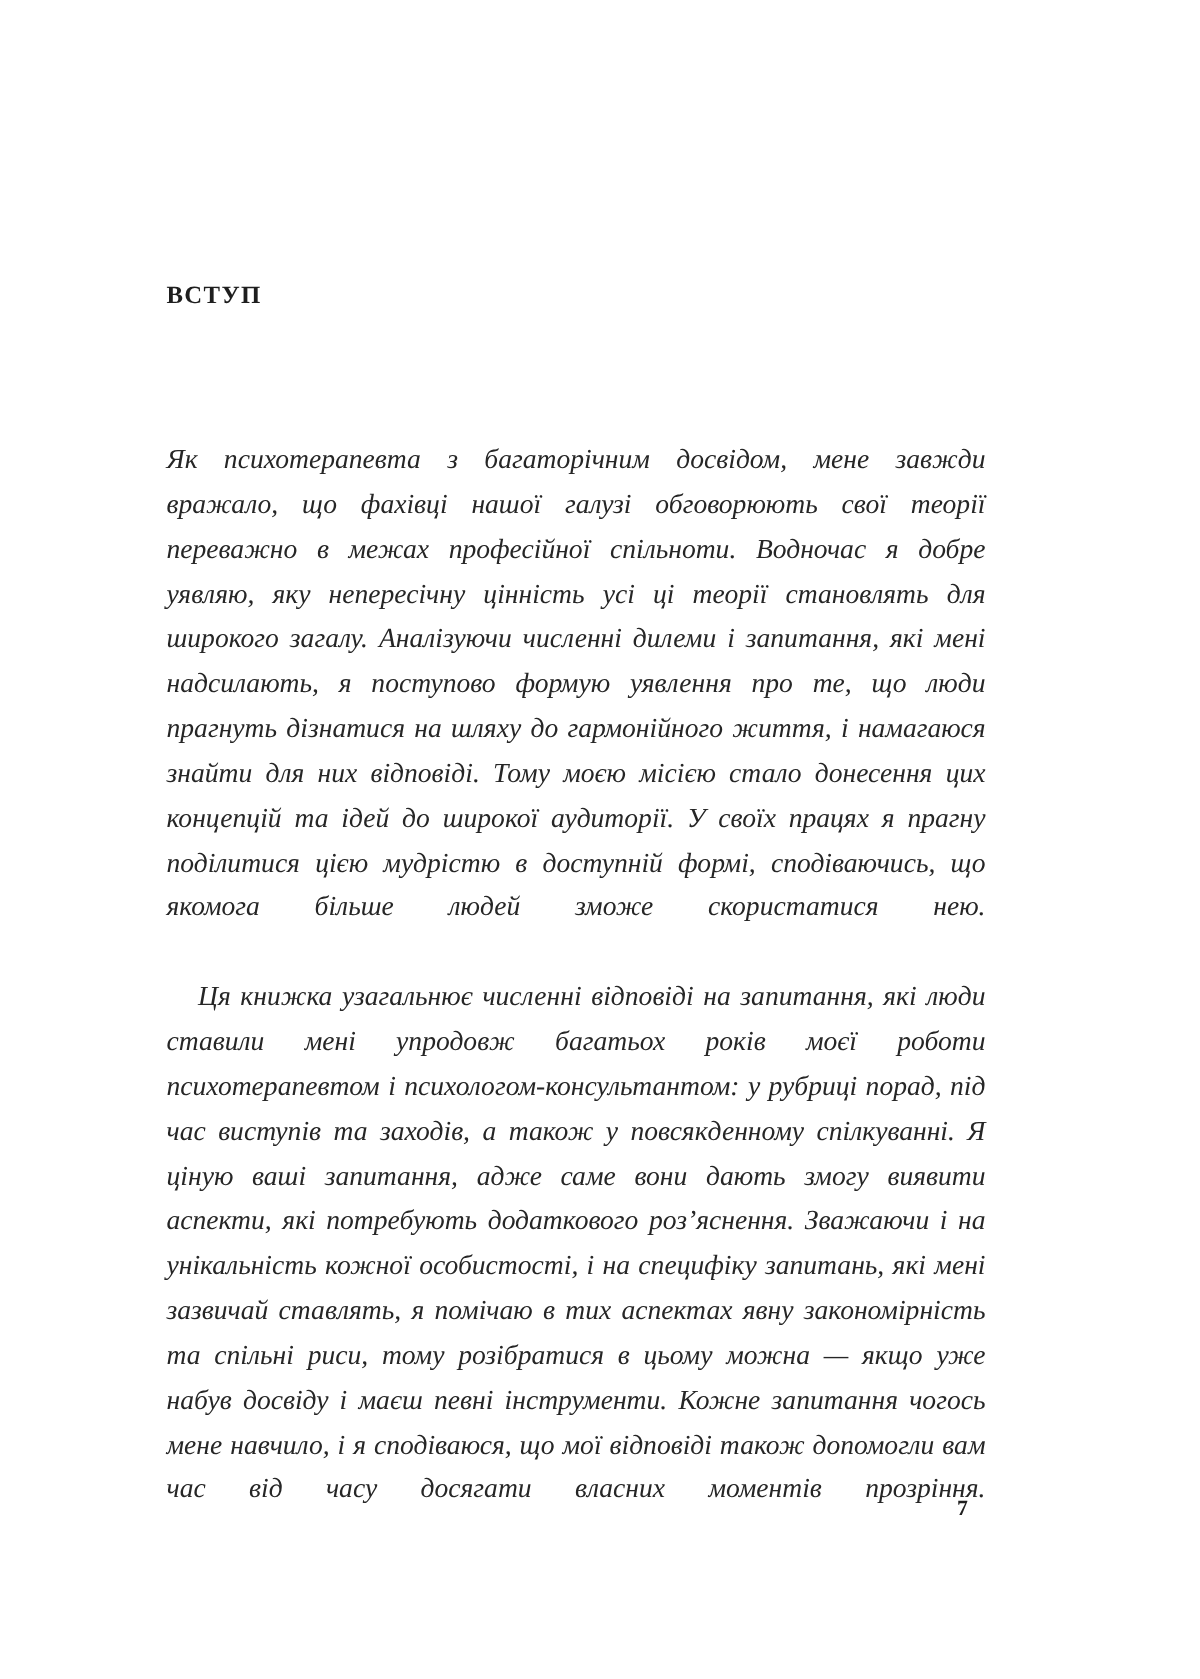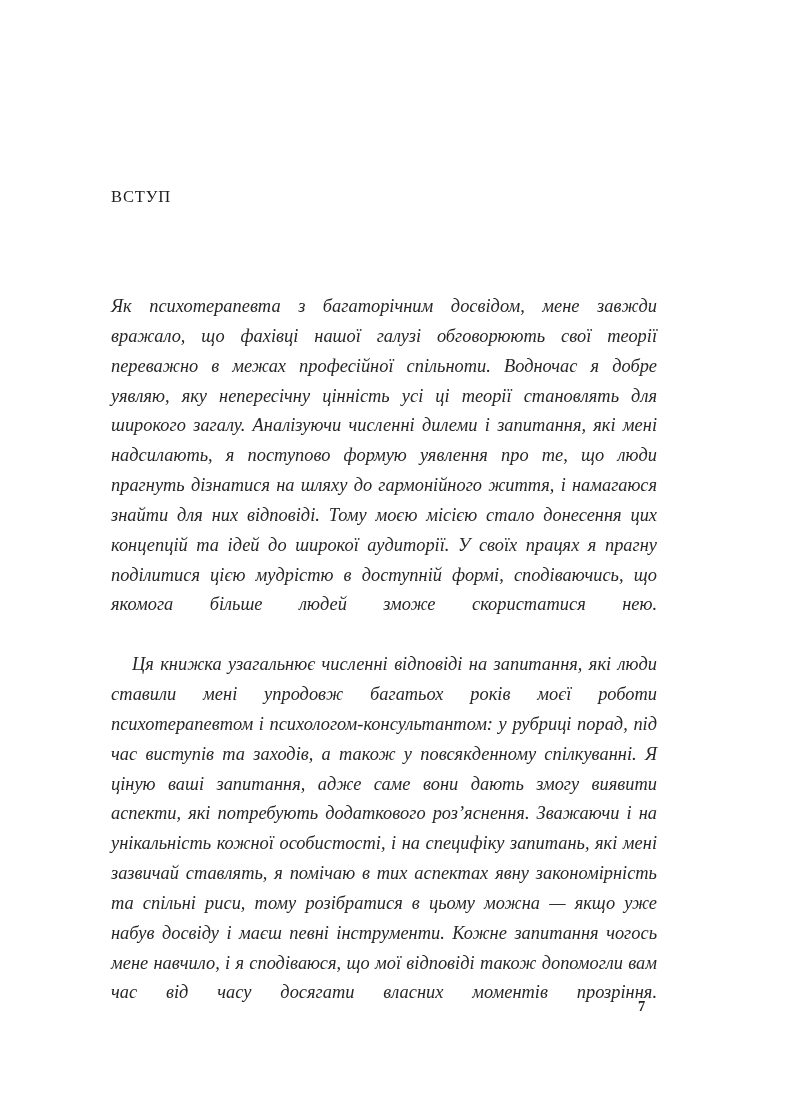--- a/index.html
+++ b/index.html
@@ -23,21 +23,21 @@
     background: #ffffff;
     box-sizing: border-box;
   }
 
   
   .chapter-heading {
     position: absolute;
     left: 111px;
     top: 176px;
     font-size: 16.5px;
-    font-weight: normal;
+    font-weight: bold;
     letter-spacing: 0.9px;
     line-height: 20px;
     color: #1e1e1e;
     white-space: nowrap;
   }
 
   
   .text-block {
     position: absolute;
     left: 111px;

